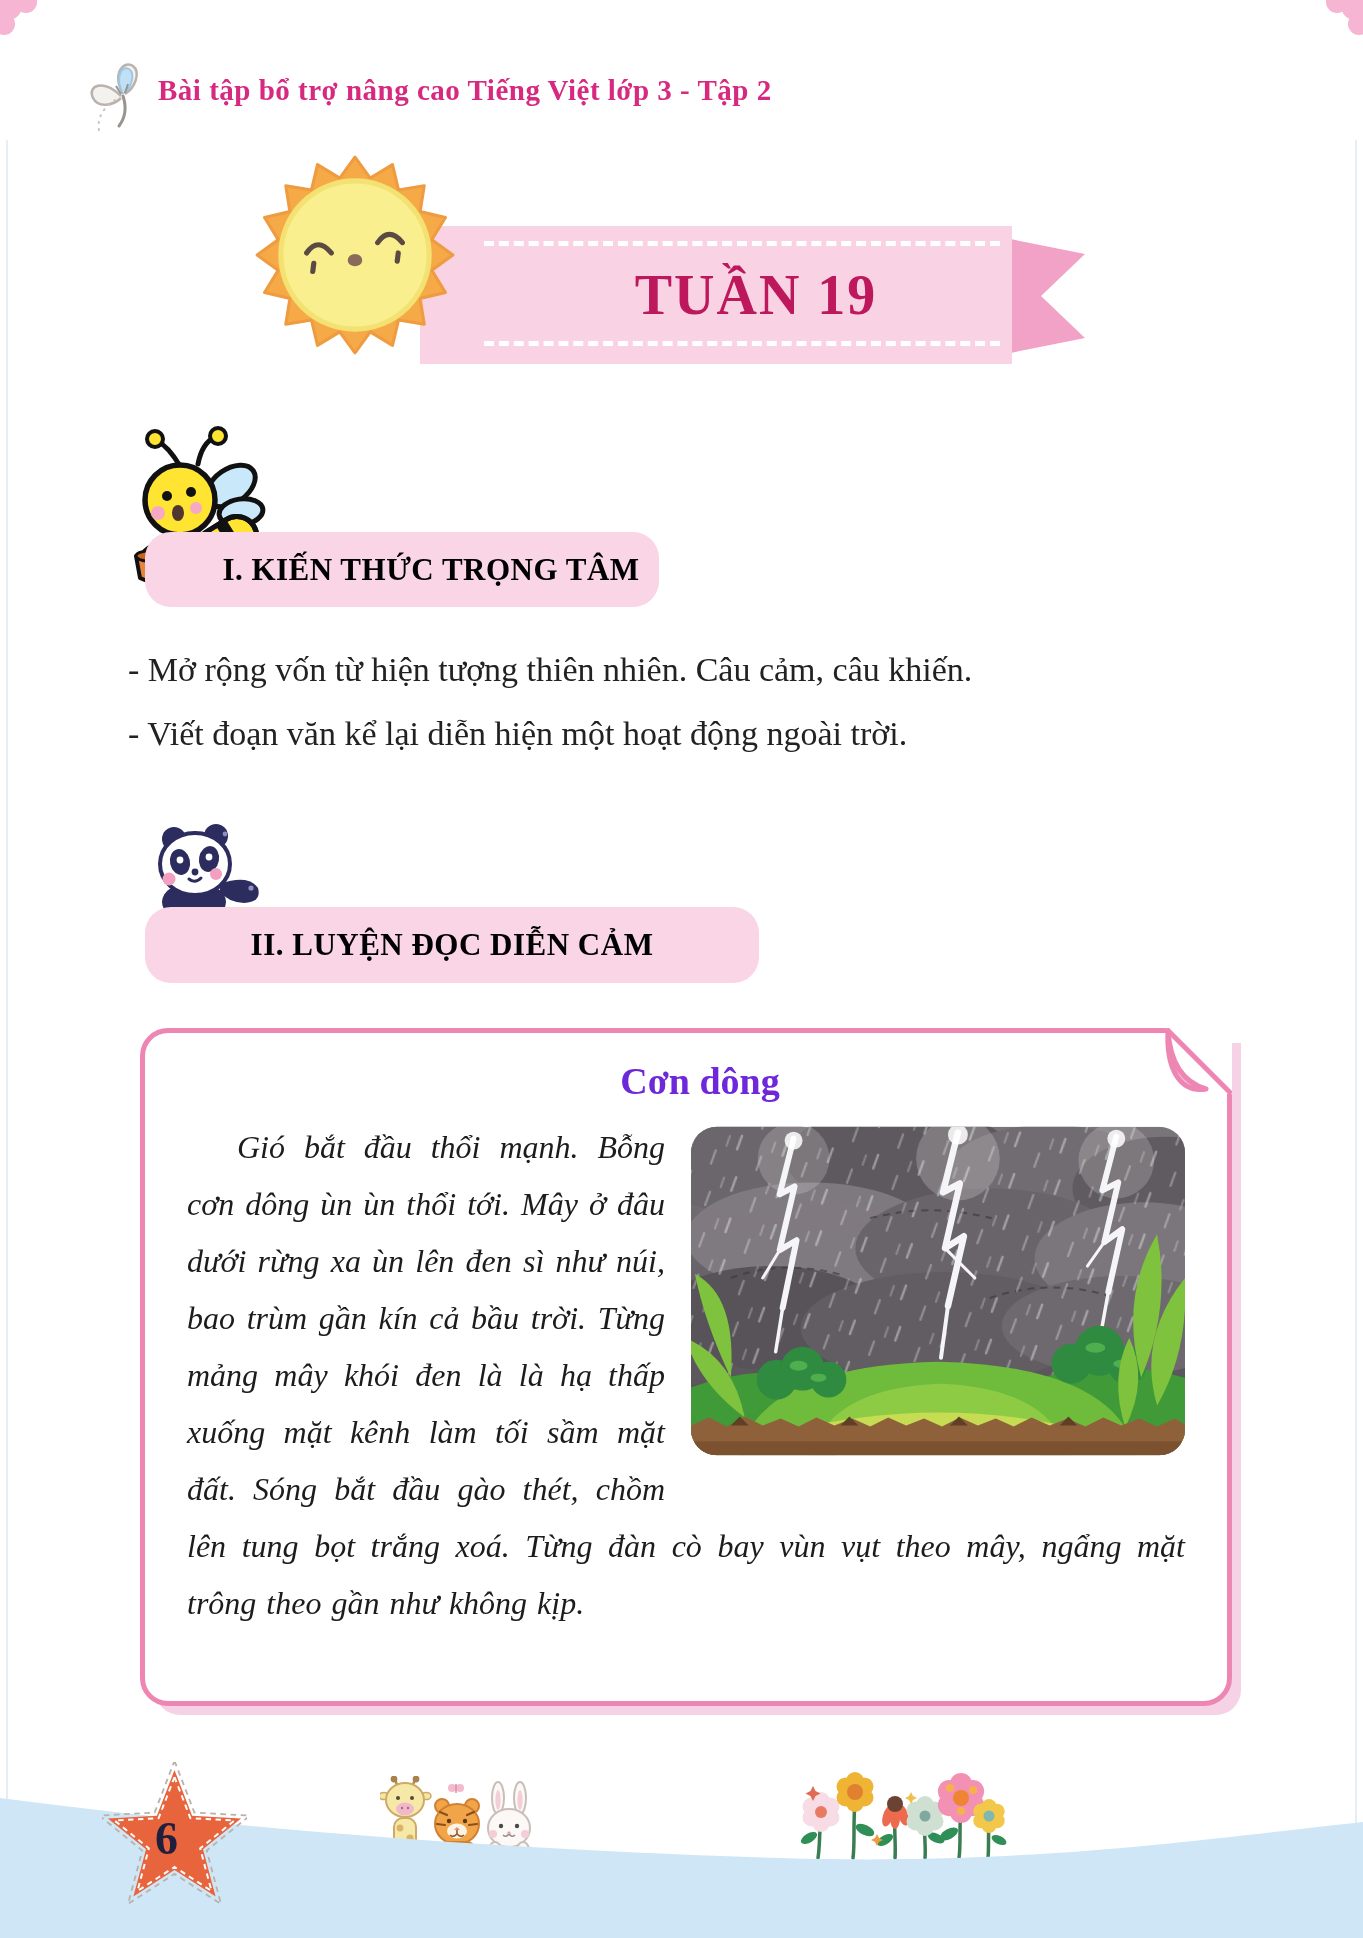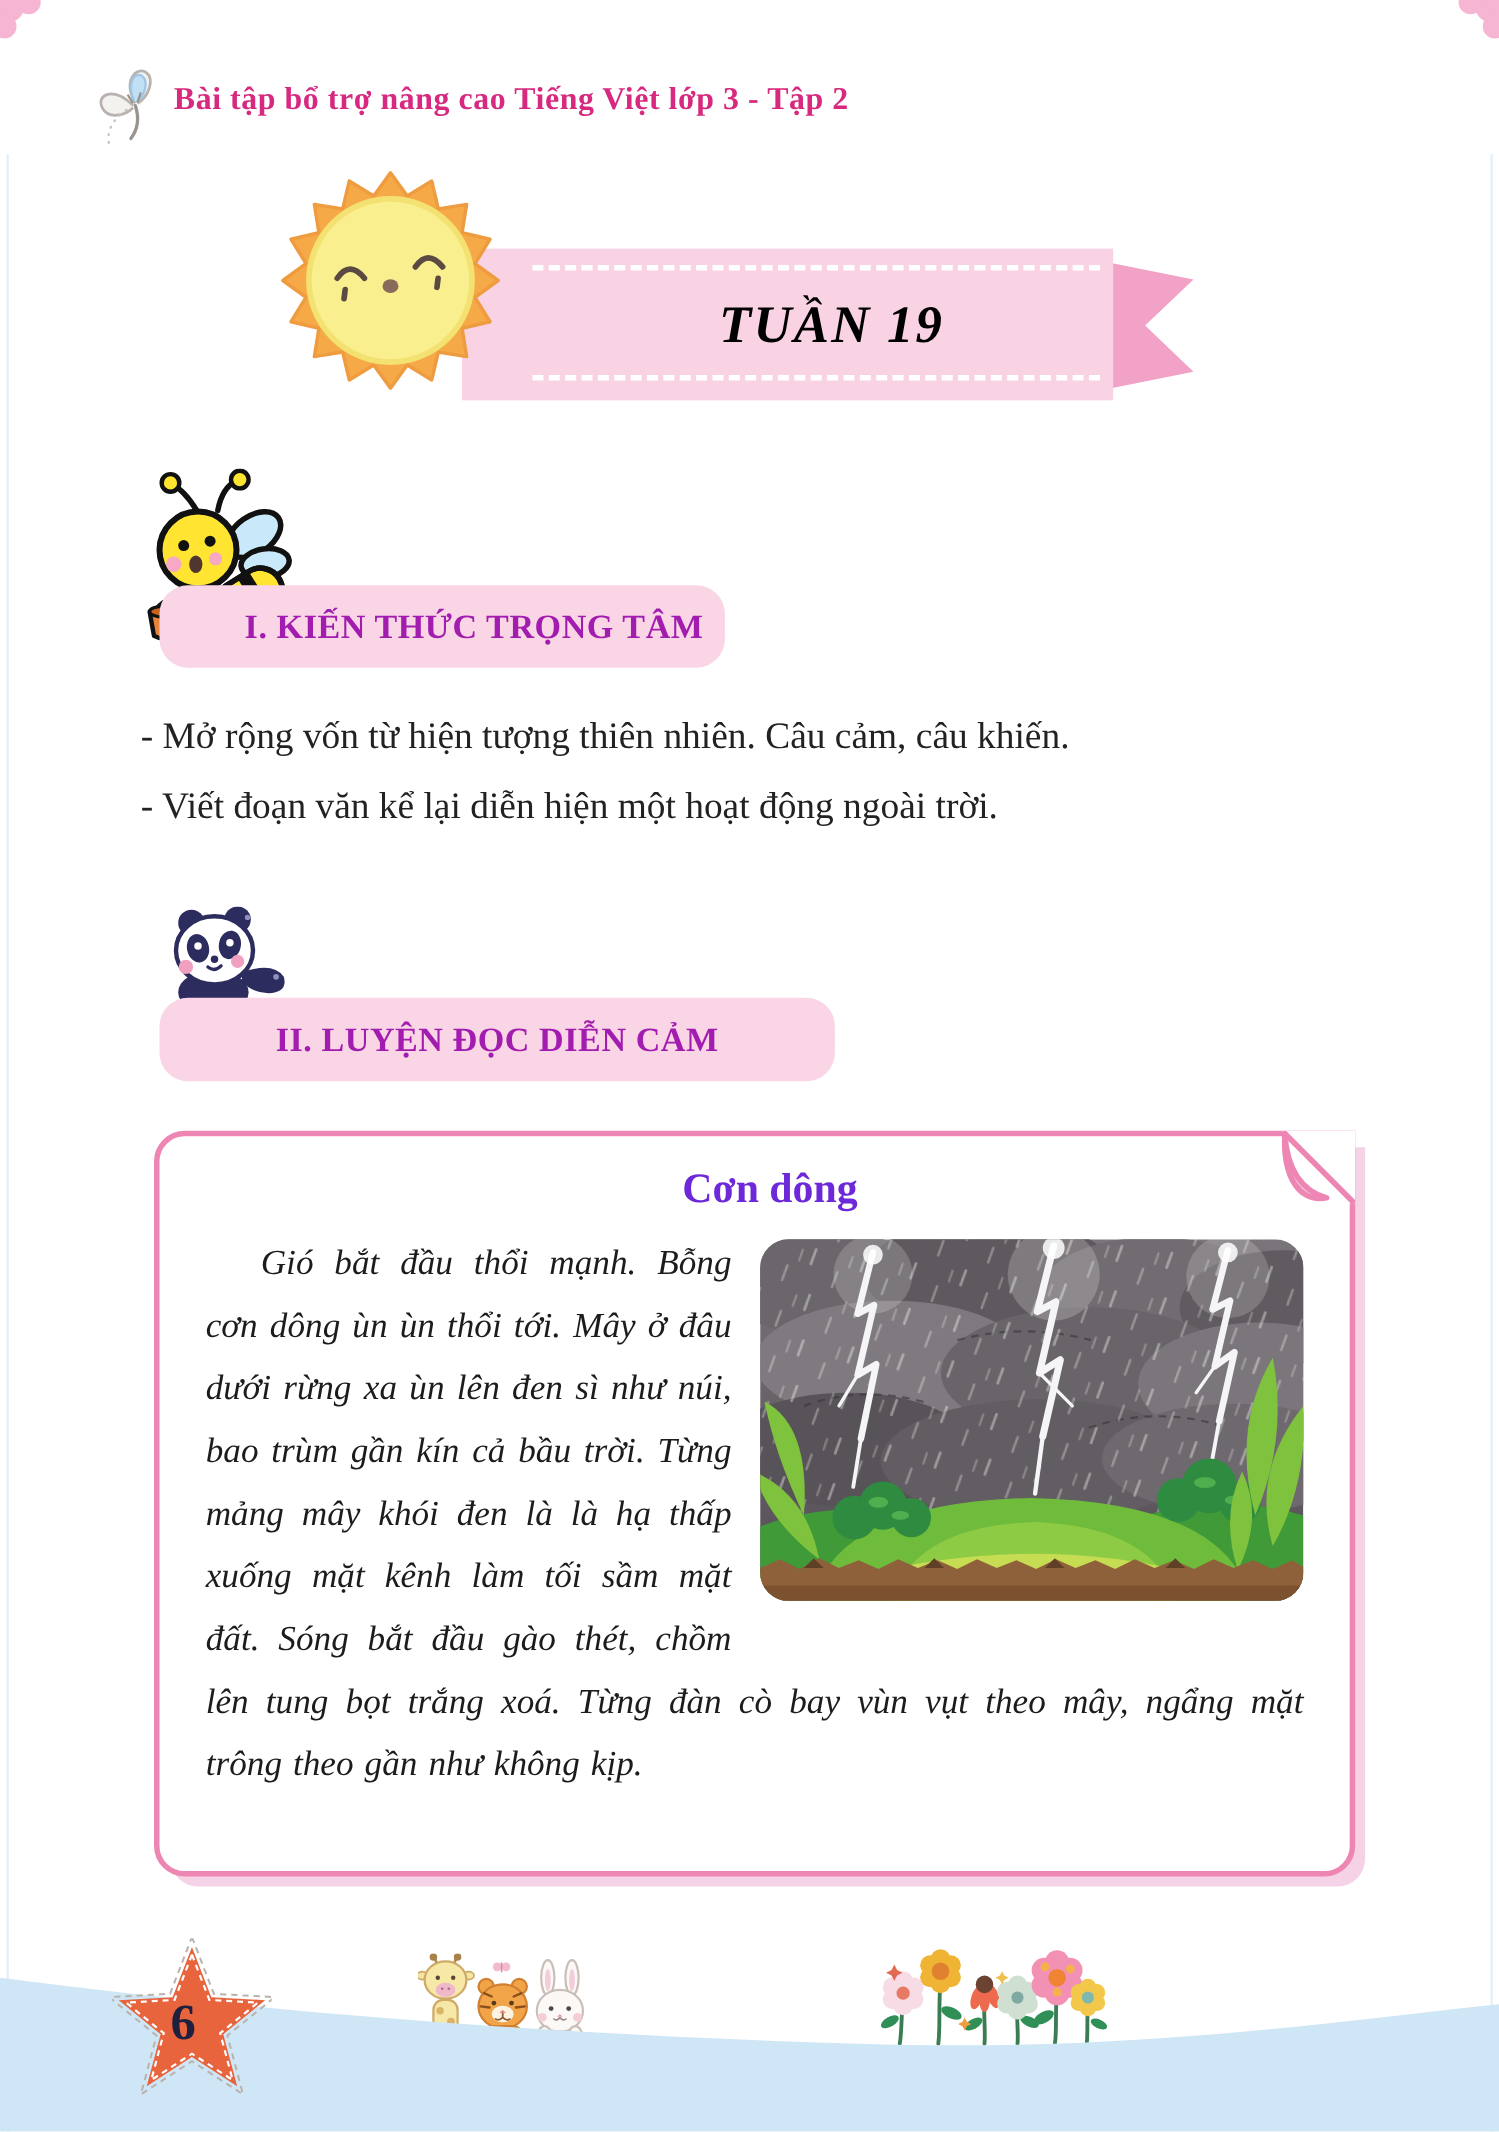--- a/index.html
+++ b/index.html
@@ -24,32 +24,32 @@
   
   .banner-rect{
     left:420px;top:226px;width:592px;height:138px;background:#f9d2e4;
   }
   .banner-dash{position:absolute;left:64px;right:12px;border-top:5px dashed #ffffff;}
   .banner-dash.top{top:15px;}
   .banner-dash.bottom{bottom:18px;}
   .banner-label{
     position:absolute;left:80px;right:0;top:0;bottom:0;
     display:flex;align-items:center;justify-content:center;
-    font-size:48px;font-weight:bold;color:#000000;letter-spacing:2px;font-style:italic;
+    font-size:56px;font-weight:bold;color:#be185d;letter-spacing:2px;
   }
 
   
   .bar{
     background:#f9d5e5;border-radius:26px;
     display:flex;align-items:center;justify-content:center;
   }
   .bar-1{left:145px;top:532px;width:514px;height:75px;}
   .bar-2{left:145px;top:907px;width:614px;height:76px;}
   .bar span{
-    font-size:31px;font-weight:bold;color:#a21caf;letter-spacing:.5px;
+    font-size:31px;font-weight:bold;color:#000000;letter-spacing:.5px;
   }
   .bar-1 span{padding-left:58px;}
 
   .bullet{
     left:128px;width:920px;font-size:34px;color:#222222;line-height:40px;
   }
   .bullet-1{top:650px;}
   .bullet-2{top:714px;}
 
   

